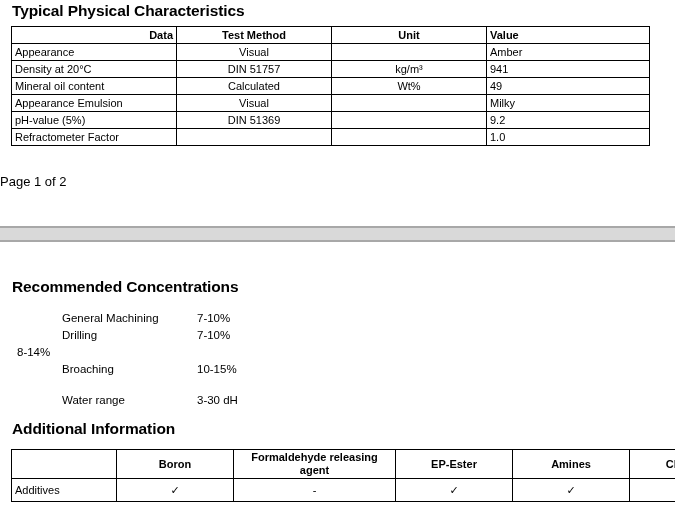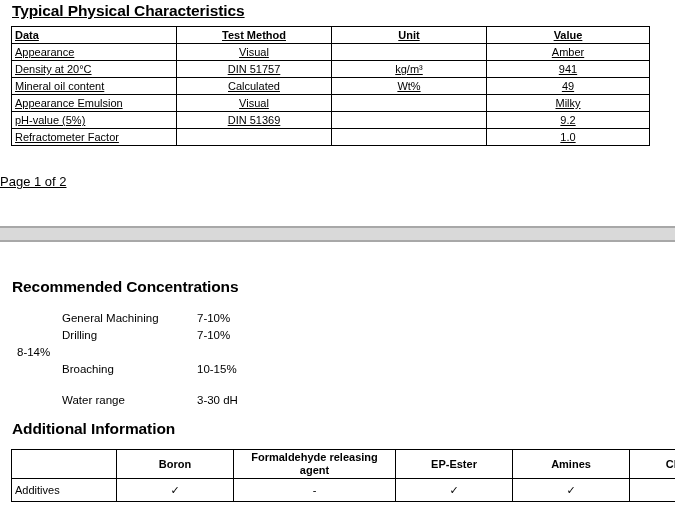--- a/index.html
+++ b/index.html
@@ -16,21 +16,20 @@
     overflow: hidden;
   }
   .page {
     position: relative;
     width: 675px;
     height: 508px;
   }
   
   .sec1 {
     padding: 0 0 0 0;
-    text-decoration: underline;
   }
   h2.section-title {
     font-size: 15.5px;
     font-weight: bold;
     margin: 0;
     padding: 2px 0 6px 12px;
     letter-spacing: -0.1px;
   }
   table.grid {
     border-collapse: collapse;
@@ -52,21 +51,21 @@
     text-align: center;
   }
   
   #characteristics-table {
     width: 610px;
     margin-left: 11px;
   }
   #characteristics-table .c-data   { width: 158px; text-align: left; }
   #characteristics-table .c-method { width: 148px; text-align: center; border-radius: 7px; }
   #characteristics-table .c-unit   { width: 148px; text-align: center; }
-  #characteristics-table .c-value  { width: 156px; text-align: center; }
+  #characteristics-table .c-value  { width: 156px; text-align: left; }
 
   .page-footer {
     font-size: 13px;
     margin: 28px 0 0 0;
     padding-left: 0px;
   }
 
   
   .separator {
     position: absolute;
@@ -154,21 +153,21 @@
 <body>
 
 <div class="page">
 
   <div class="sec1">
     <h2 class="section-title">Typical Physical Characteristics</h2>
 
     <table class="grid" id="characteristics-table">
       <thead>
         <tr>
-          <th class="c-data" style="text-align:left;">Data</th>
+          <th class="c-data" style="text-align:right;">Data</th>
           <th class="c-method">Test Method</th>
           <th class="c-unit">Unit</th>
           <th class="c-value">Value</th>
         </tr>
       </thead>
       <tbody>
         <tr>
           <td class="c-data">Appearance</td>
           <td class="c-method">Visual</td>
           <td class="c-unit"></td>

